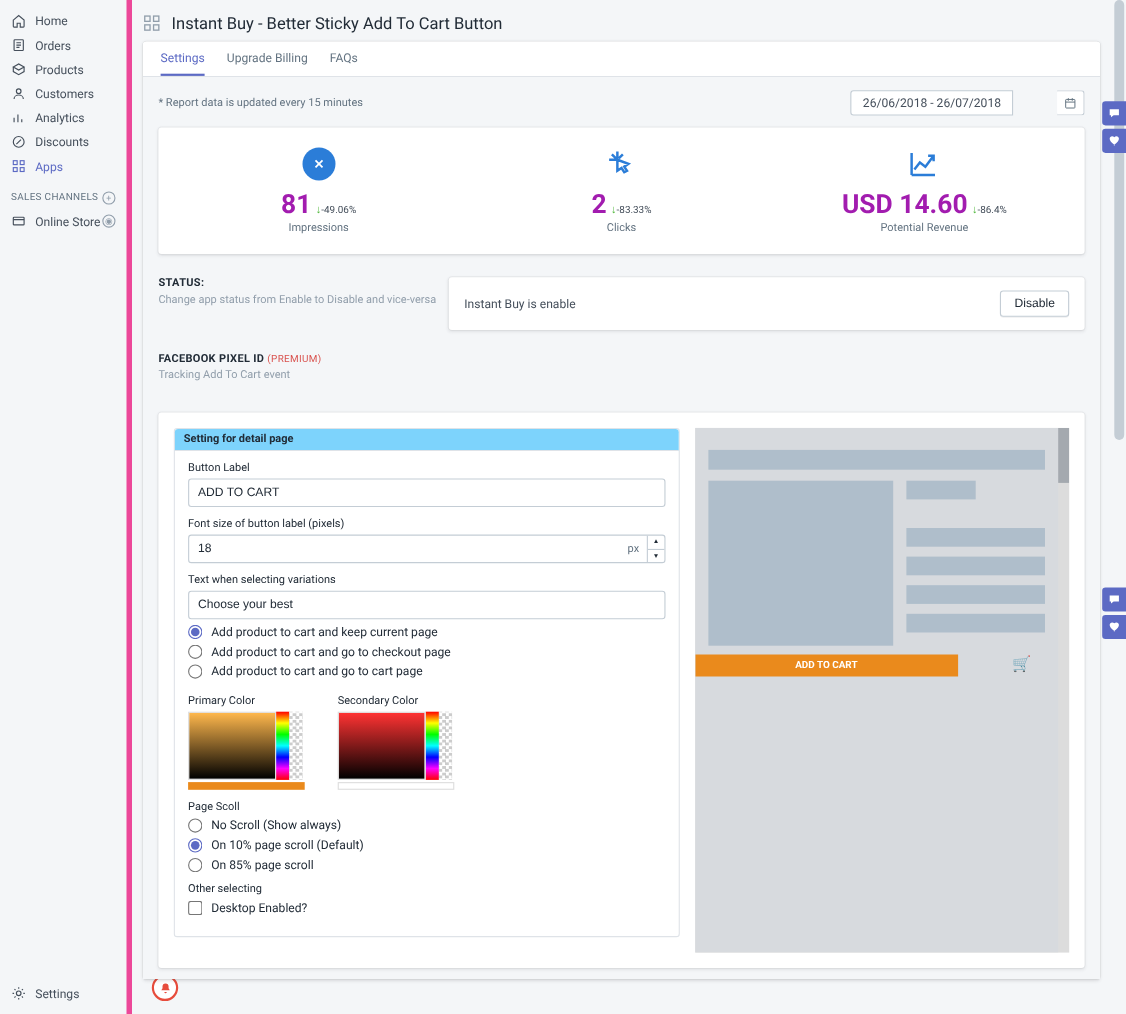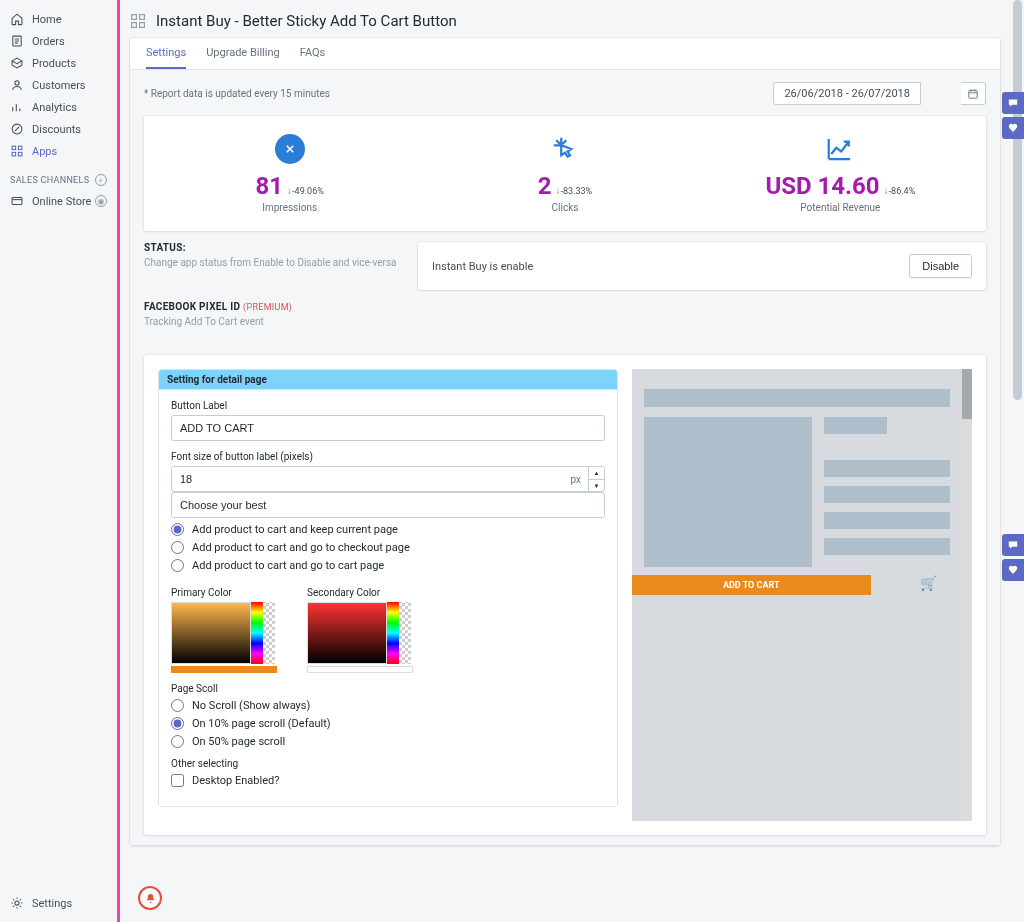--- a/index.html
+++ b/index.html
@@ -1,19 +1,19 @@
 <!DOCTYPE html>
 <html><head>
 <meta charset="utf-8">
 <style>
 * { box-sizing: border-box; margin: 0; padding: 0; }
 body { font-family: -apple-system, BlinkMacSystemFont, "Segoe UI", Roboto, Helvetica, Arial, sans-serif; font-size: 12px; color: #212b36; background: #f4f6f8; width: 1024px; height: 922px; overflow: hidden; position: relative; }
 
 
-.sidebar { position: absolute; left: 0; top: 0; width: 120px; height: 922px; background: #f4f6f8; border-right: 3px solid #ec4899; padding-top: 8px; }
+.sidebar { position: absolute; left: 0; top: 0; width: 120px; height: 922px; background: #f4f6f8; border-right: 5px solid #ec4899; padding-top: 8px; }
 .nav-item { display: flex; align-items: center; padding: 4px 10px; font-size: 11px; color: #454f5b; cursor: pointer; }
 .nav-item.active { color: #5c6ac4; }
 .nav-icon { width: 14px; height: 14px; margin-right: 8px; display: inline-flex; align-items: center; justify-content: center; }
 .nav-icon svg { width: 14px; height: 14px; }
 .sales-channels-hdr { display: flex; align-items: center; justify-content: space-between; padding: 12px 10px 4px; font-size: 9px; color: #637381; letter-spacing: 0.3px; }
 .plus-circle, .eye-icon { width: 12px; height: 12px; border: 1px solid #919eab; border-radius: 50%; display: inline-flex; align-items: center; justify-content: center; font-size: 8px; color: #919eab; }
 .eye-icon { border-radius: 50%; }
 .sidebar-bottom { position: absolute; bottom: 8px; left: 0; width: 100%; }
 
 
@@ -38,21 +38,21 @@
 .stats-wrap { position: relative; padding-top: 36px; }
 
 .stat { flex: 1; text-align: center; }
 .stat-icon { width: 30px; height: 30px; margin: 0 auto 8px; color: #2b7dd8; }
 .stat-icon.circle { background: #2b7dd8; border-radius: 50%; display: flex; align-items: center; justify-content: center; color: #fff; }
 .stat-value { font-size: 24px; font-weight: 700; color: #a21caf; display: inline-block; }
 .stat-delta { font-size: 9px; color: #454f5b; margin-left: 4px; }
 .stat-delta .arrow { color: #50b83c; font-size: 10px; }
 .stat-label { font-size: 10px; color: #637381; margin-top: 2px; }
 
-.section-row { display: flex; margin-top: 11px; gap: 14px; }
+.section-row { display: flex; margin-top: 21px; gap: 4px; }
 .section-left { flex: 0 0 260px; }
 .section-left .hdr { font-size: 10px; font-weight: 700; color: #212b36; letter-spacing: 0.3px; }
 .section-left .premium { color: #d9534f; font-weight: 400; font-size: 9px; }
 .section-left .note2 { font-size: 10px; color: #919eab; margin-top: 4px; }
 .section-right { flex: 1; display: flex; align-items: center; background: #fff; border-radius: 3px; box-shadow: 0 0 0 1px rgba(63,63,68,.05), 0 1px 3px rgba(63,63,68,.1); padding: 12px 14px; justify-content: space-between; }
 .section-right .txt { flex: 1; font-size: 11px; color: #454f5b; }
 .btn { background: #fff; border: 1px solid #c4cdd5; border-radius: 3px; padding: 5px 12px; font-size: 11px; cursor: pointer; color: #212b36; box-shadow: 0 1px 0 rgba(22,29,37,.05); }
 .btn-primary { background: #5c6ac4; color: #fff; border-color: #4959bd; }
 .input { width: 100%; border: 1px solid #c4cdd5; border-radius: 3px; padding: 6px 8px; font-size: 11px; color: #212b36; }
 
@@ -326,20 +326,21 @@
             <input class="input" value="ADD TO CART" style="">
             <label class="form-label">Font size of button label (pixels)</label>
             <div class="num-wrap">
               <input class="input" style="padding-right: 40px;" value="18">
               <span class="num-unit">px</span>
               <div class="num-spin">
                   <span>▲</span>
                   <span>▼</span>
                 </div>
             </div>
+            <label class="form-label">Text when selecting variations</label>
             <input class="input" value="Choose your best" style="">
             <label class="radio-item">
                 <input type="radio" name="ba" checked="" style="">
                 <span>Add product to cart and keep current page</span>
               </label>
             <label class="radio-item">
                 <input type="radio" name="ba" style="">
                 <span>Add product to cart and go to checkout page</span>
               </label>
             <label class="radio-item">
@@ -372,21 +373,21 @@
             <label class="radio-item">
                 <input type="radio" name="ps" style="">
                 <span>No Scroll (Show always)</span>
               </label>
             <label class="radio-item">
                 <input type="radio" name="ps" checked="" style="">
                 <span>On 10% page scroll (Default)</span>
               </label>
             <label class="radio-item">
                 <input type="radio" name="ps" style="">
-                <span>On 50% page scroll</span>
+                <span>On 85% page scroll</span>
               </label>
 
             <label class="form-label">Other selecting</label>
             <label class="check-item">
                 <input type="checkbox" style="">
                 <span>Desktop Enabled?</span>
               </label>
           </div>
 
         </div>

